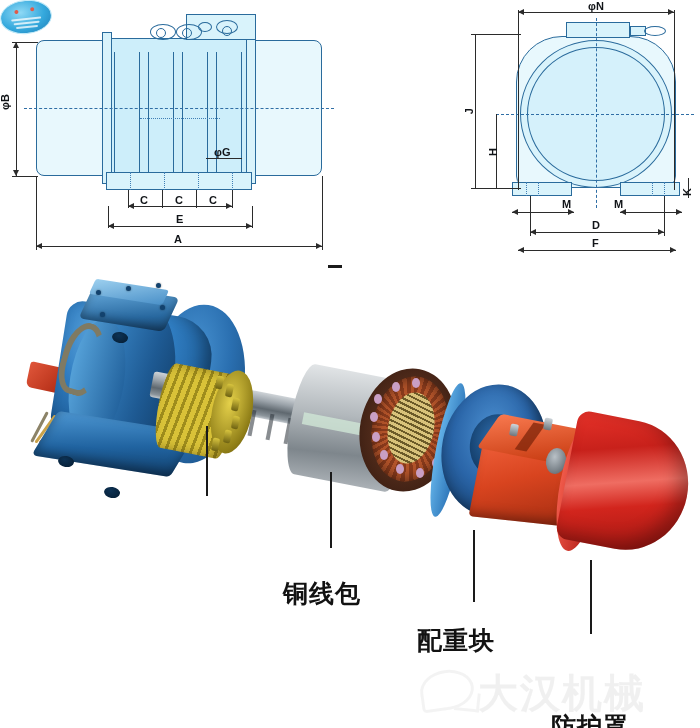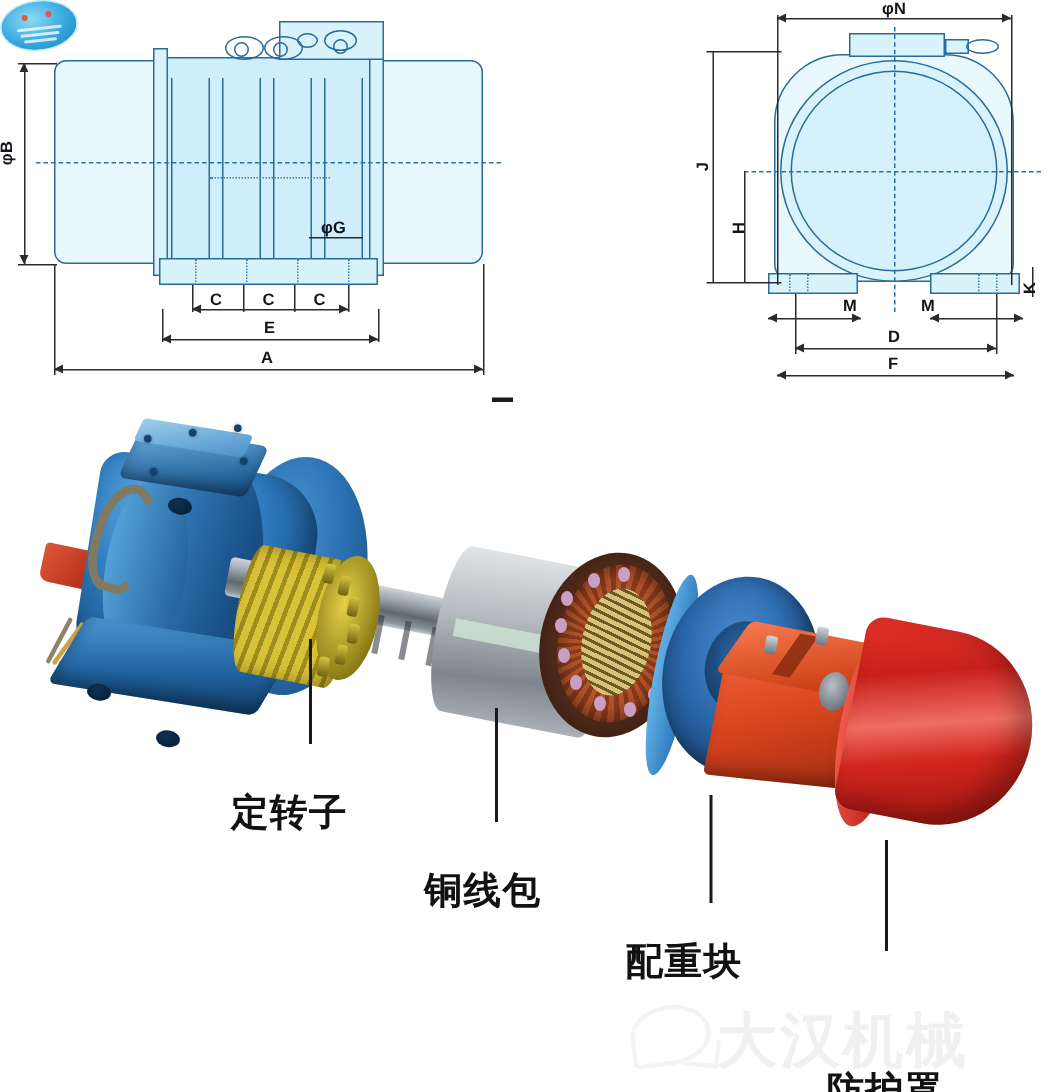--- a/index.html
+++ b/index.html
@@ -605,21 +605,20 @@
   <div class="obj" id="weight-boss"></div>
 
   <div class="obj" id="cover-face"></div>
   <div class="obj" id="cover-body"></div>
 
   <div class="leader" style="left:206px; top:154px; height:70px;"></div>
   <div class="leader" style="left:330px; top:200px; height:76px;"></div>
   <div class="leader" style="left:473px; top:258px; height:72px;"></div>
   <div class="leader" style="left:590px; top:288px; height:74px;"></div>
 
-  <div class="cn-label" style="left:154px; top:253px;">定转子</div>
   <div class="cn-label" style="left:283px; top:305px;">铜线包</div>
   <div class="cn-label" style="left:417px; top:352px;">配重块</div>
   <div class="cn-label" style="left:551px; top:398px;margin-top:40px;">防护罩</div>
 </div>
 
 <div id="cover-sticker">
   <div class="sticker-dot" style="left:14px; top:8px;"></div>
   <div class="sticker-dot" style="left:30px; top:7px;"></div>
   <div class="sticker-line" style="left:10px; top:17px; width:30px;"></div>
   <div class="sticker-line" style="left:12px; top:21px; width:26px;"></div>

